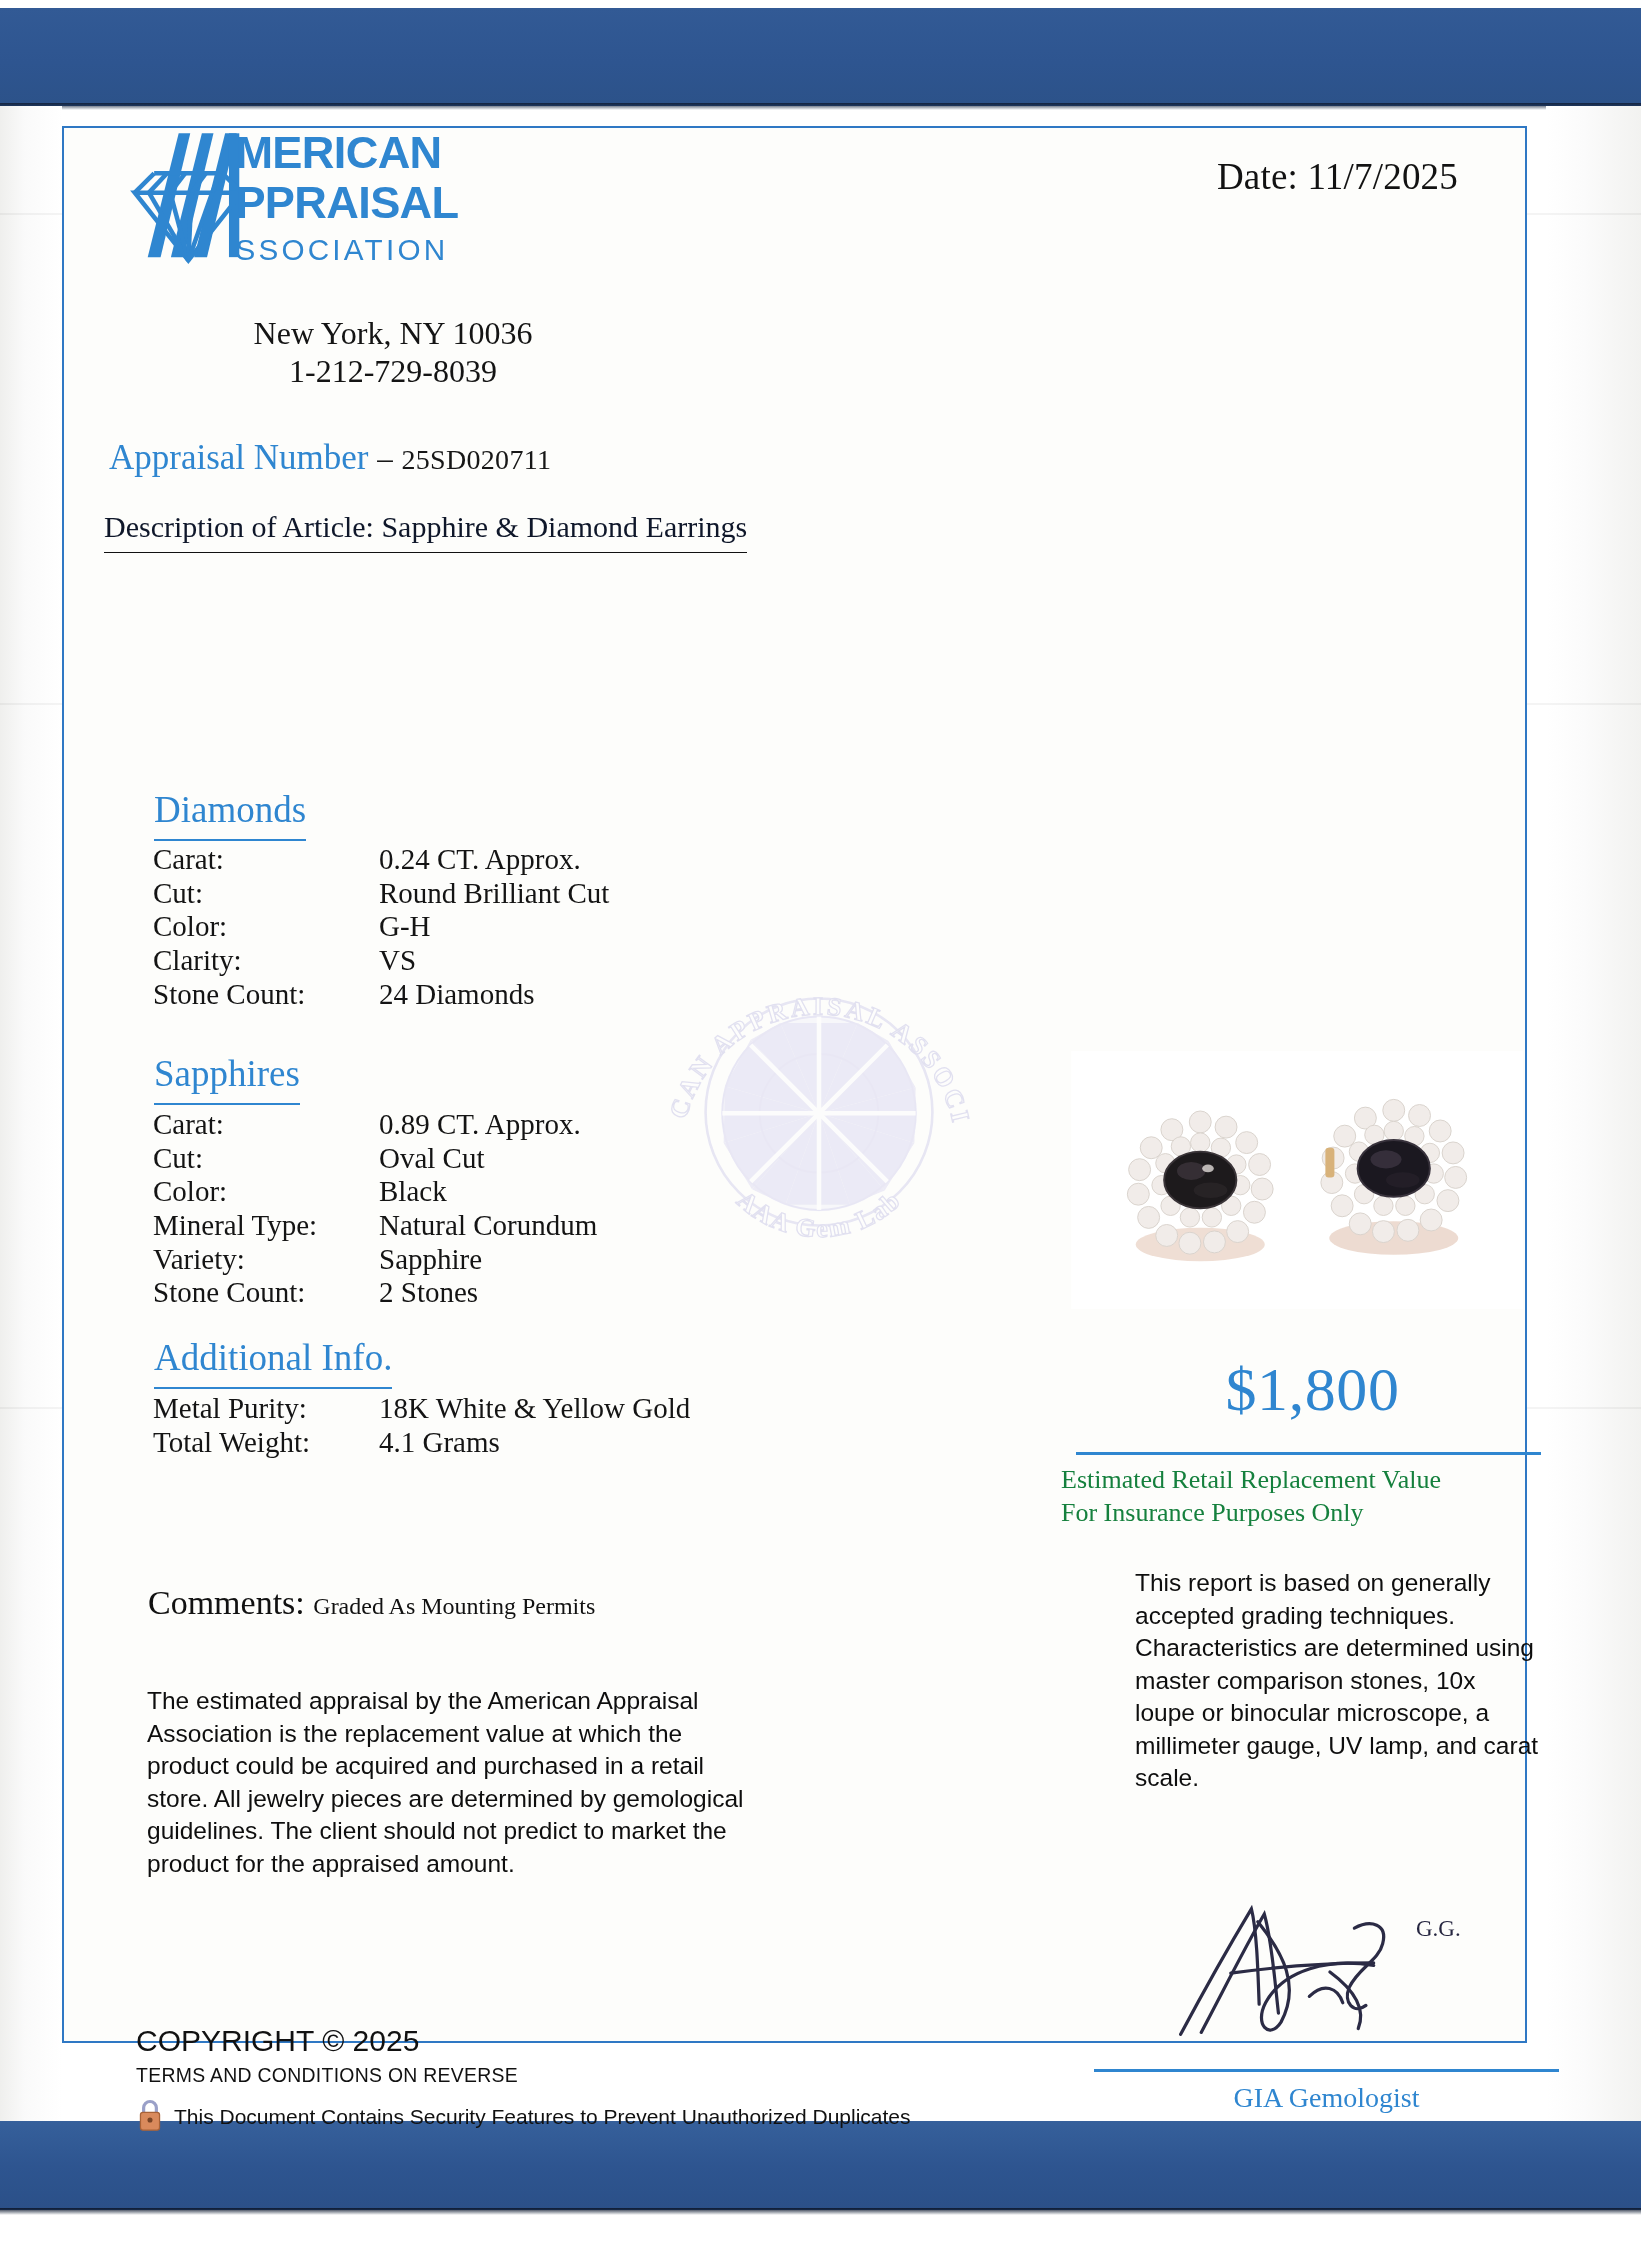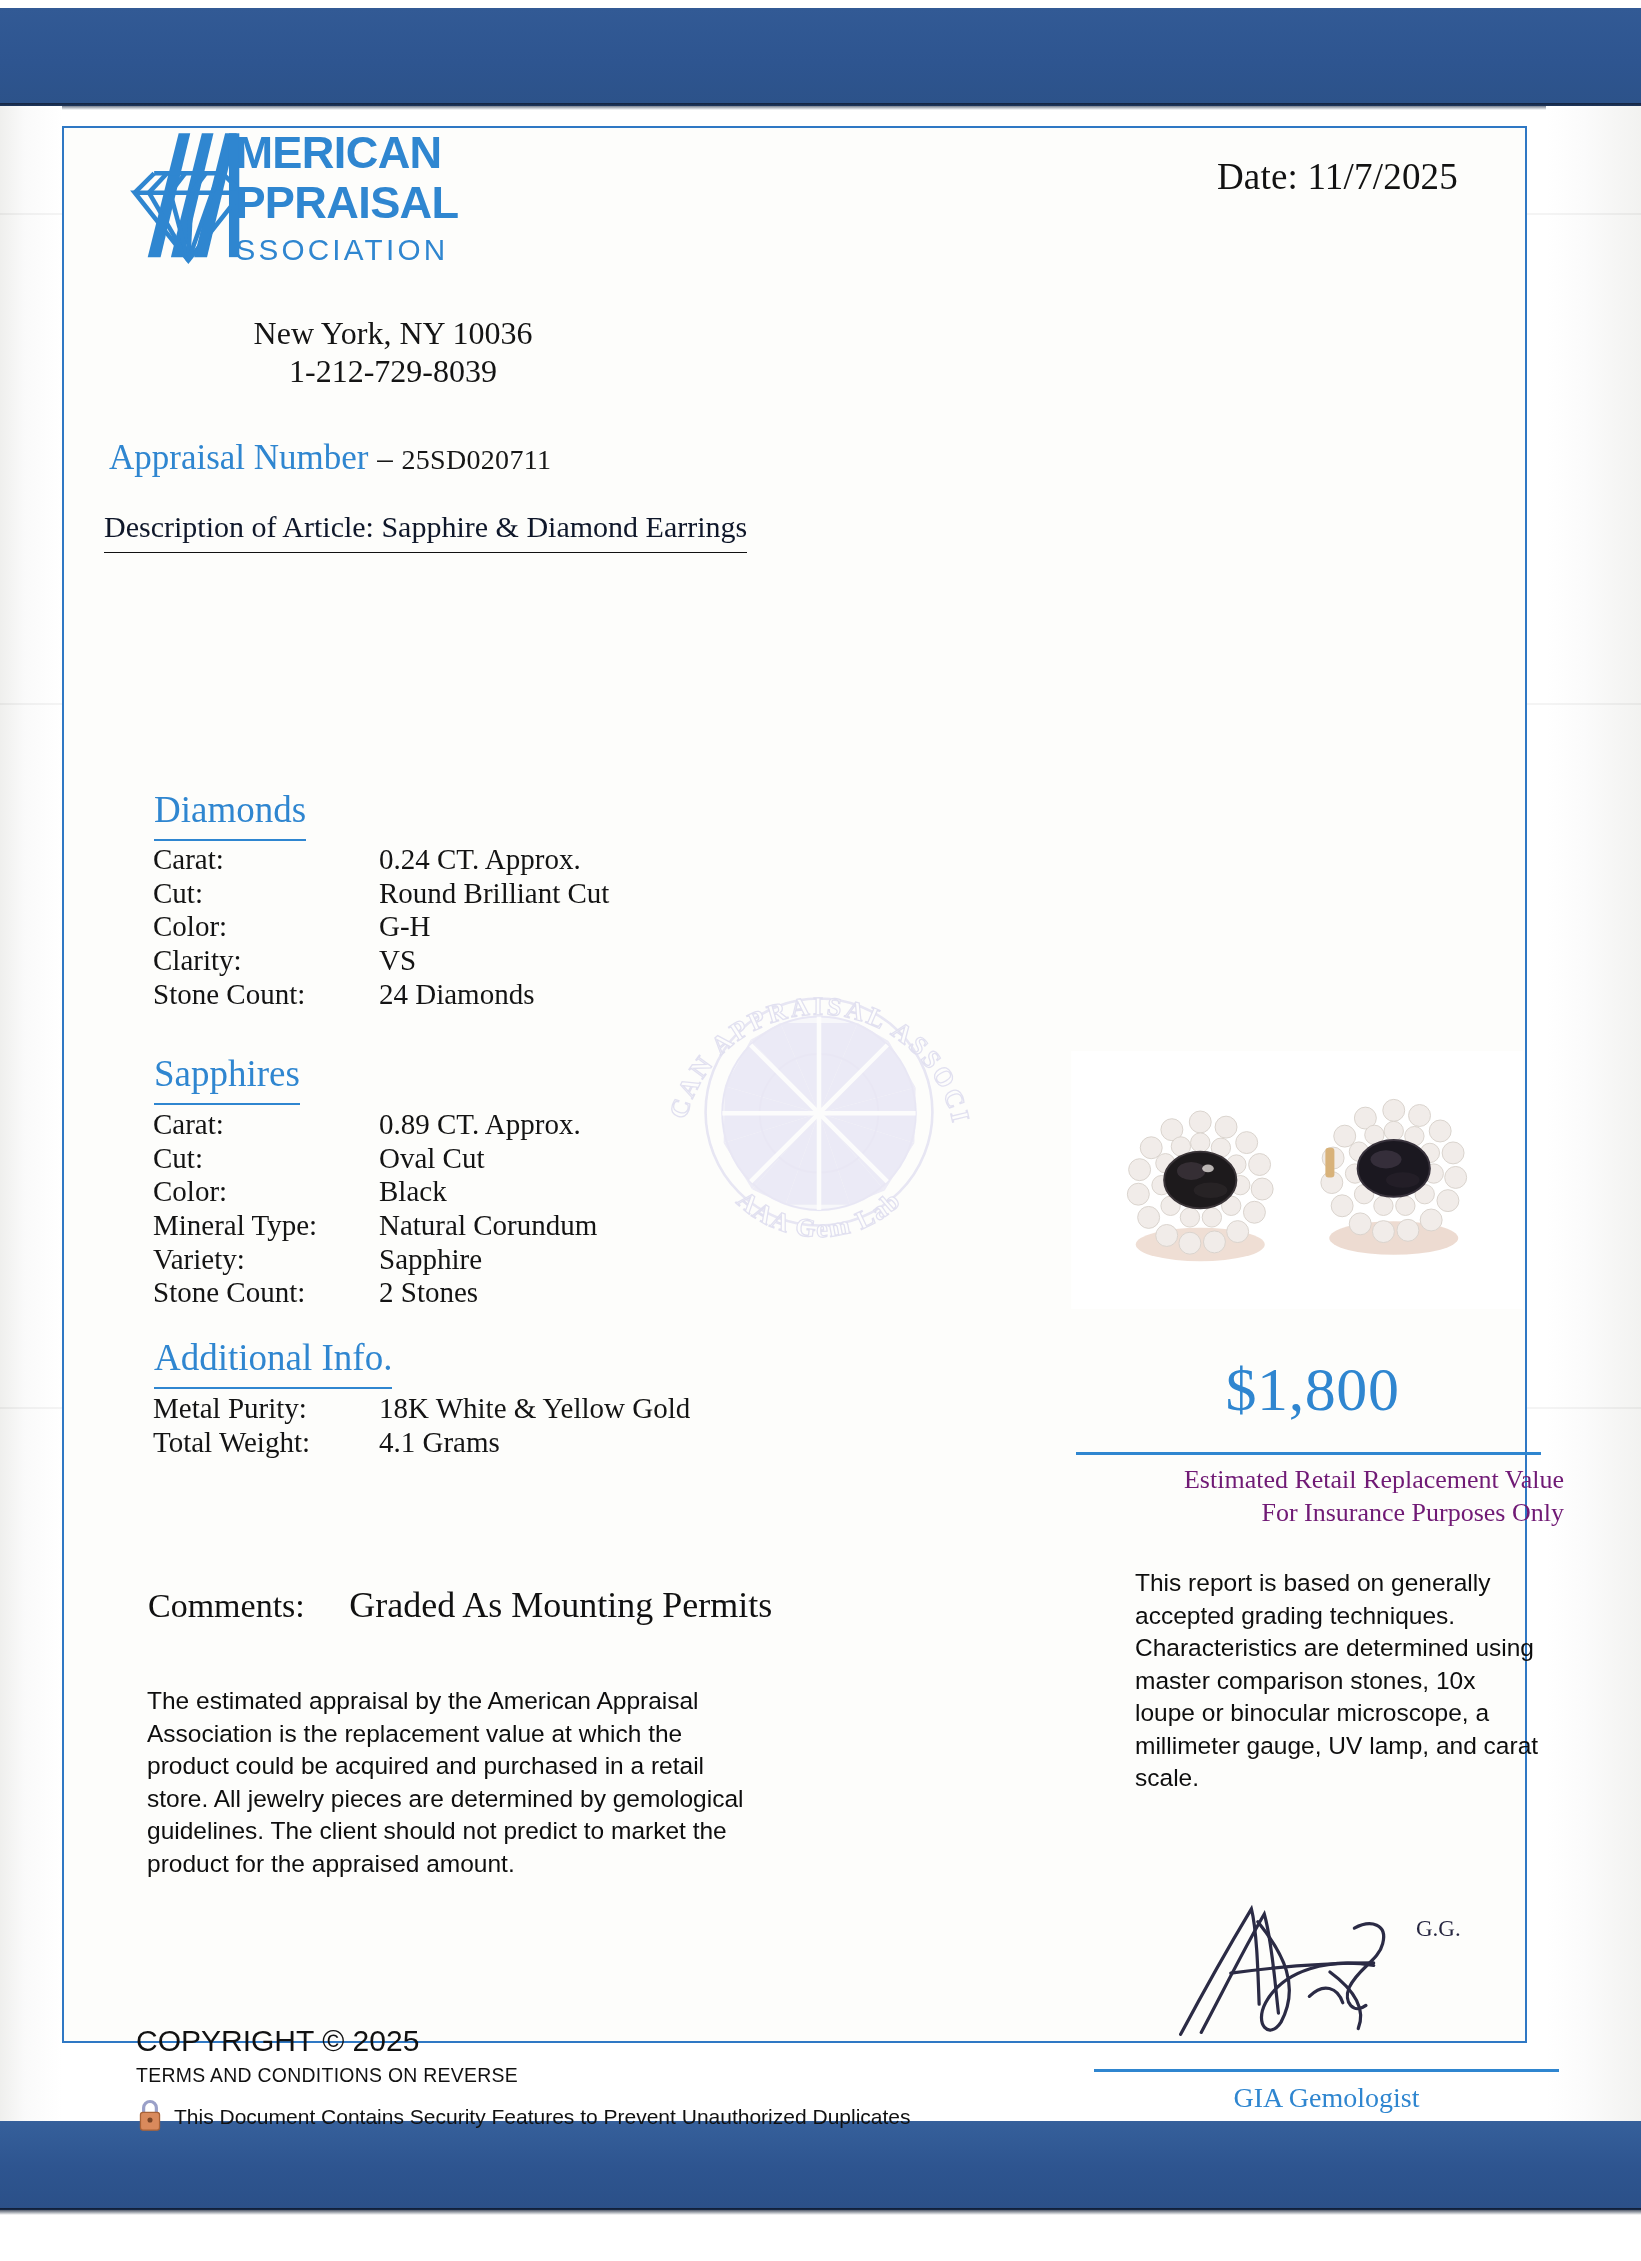--- a/index.html
+++ b/index.html
@@ -192,35 +192,35 @@
   .price-rule {
     position: absolute;
     left: 1012px; top: 1324px;
     width: 465px; height: 2.6px;
     background: #2f86d0;
   }
   .price-caption {
     position: absolute;
     left: 997px; top: 1335px;
     width: 503px;
-    text-align: right;
+    text-align: left;
     font-size: 26px;
     line-height: 1.28;
-    color: #701a75;
+    color: #15803d;
   }
 
   
   .comments {
     position: absolute;
     left: 84px; top: 1456px;
     font-size: 34px;
     color: #111;
     white-space: nowrap;
   }
-  .comments .cval { font-size: 36px; margin-left: 36px; }
+  .comments .cval { font-size: 24px; }
 
   .disclaimer-left {
     position: absolute;
     left: 83px; top: 1557px;
     width: 620px;
     font-family: "Liberation Sans", sans-serif;
     font-size: 24.5px;
     line-height: 1.33;
     color: #0e0e0e;
   }

